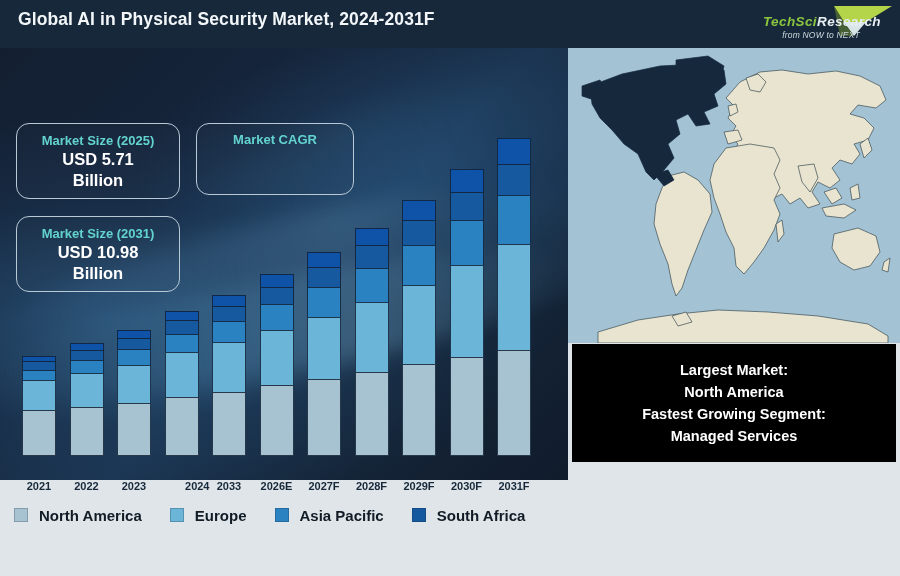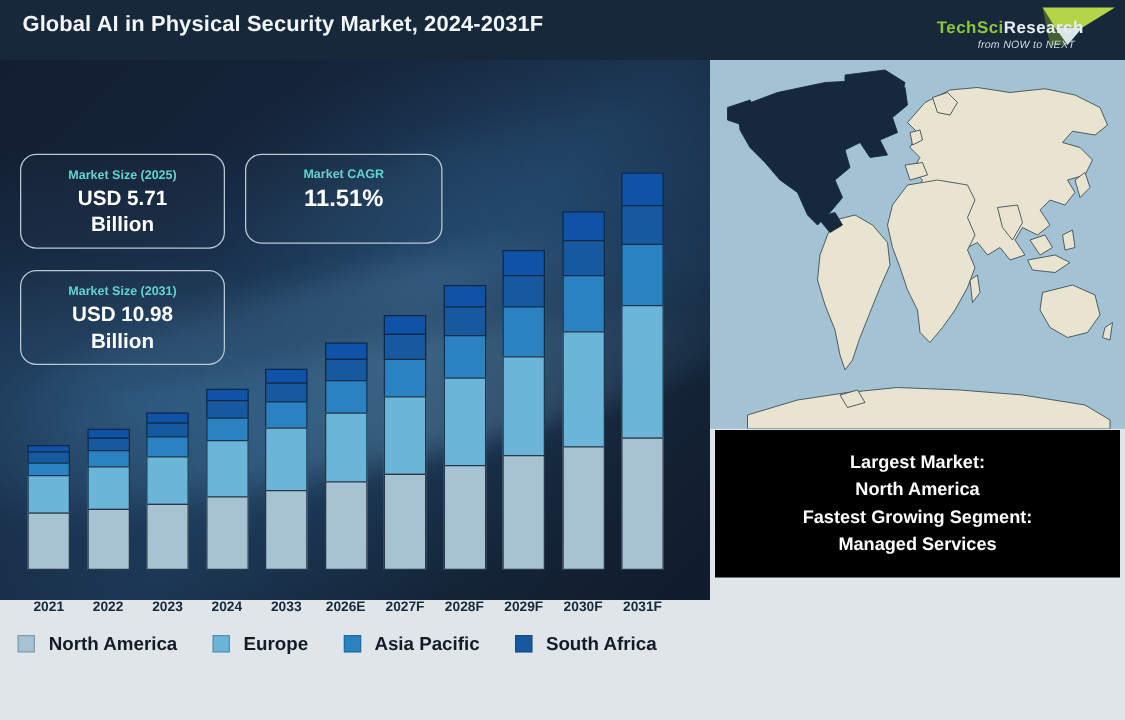--- a/index.html
+++ b/index.html
@@ -19,22 +19,22 @@
   }
   .header-title{
     position:absolute;left:18px;top:9px;
     font-size:17.5px;font-weight:bold;color:#f2f6f8;
     letter-spacing:.1px;white-space:nowrap;
   }
   .logo{
     position:absolute;right:6px;top:2px;width:178px;height:44px;
   }
   .logo-text{
-    position:absolute;right:27px;top:12px;
-    font-size:13.5px;font-weight:bold;
+    position:absolute;right:13px;top:12px;
+    font-size:13.5px;font-weight:bold;font-style:italic;
     letter-spacing:.4px;white-space:nowrap;text-align:center;
   }
   .logo-tech{color:#8cc63f;}
   .logo-res{color:#e8eef2;}
   .logo-tag{
     position:absolute;right:34px;top:28px;
     font-size:8.5px;font-style:italic;color:#cfd9e0;
     letter-spacing:.2px;white-space:nowrap;
   }
 
@@ -75,21 +75,21 @@
   
   .kpi{
     position:absolute;
     border:1.3px solid #b9c9d6;
     border-radius:13px;
     box-sizing:border-box;
     text-align:center;
     background:rgba(255,255,255,.015);
   }
   .kpi-label{
-    color:#63d3cf;font-weight:bold;font-size:10px;line-height:16px;
+    color:#63d3cf;font-weight:bold;font-size:13px;line-height:16px;
   }
   .kpi-value{
     color:#ffffff;font-weight:bold;font-size:16.5px;line-height:21px;
   }
   #kpi-size-2025{left:16px;top:75px;width:164px;height:76px;padding-top:9px;}
   #kpi-cagr{left:196px;top:75px;width:158px;height:72px;padding-top:8px;}
   #kpi-size-2031{left:16px;top:168px;width:164px;height:76px;padding-top:9px;}
   #kpi-cagr .kpi-value{font-size:19px;line-height:24px;}
 
   
@@ -187,21 +187,20 @@
     <div class="swoosh sw3"></div>
 
     <div class="kpi" id="kpi-size-2025">
       <div class="kpi-label">Market Size (2025)</div>
       <div class="kpi-value">USD 5.71</div>
       <div class="kpi-value">Billion</div>
     </div>
 
     <div class="kpi" id="kpi-cagr">
       <div class="kpi-label">Market CAGR</div>
-      <div class="kpi-value">11.51%</div>
     </div>
 
     <div class="kpi" id="kpi-size-2031">
       <div class="kpi-label">Market Size (2031)</div>
       <div class="kpi-value">USD 10.98</div>
       <div class="kpi-value">Billion</div>
     </div>
 
     <div class="plot" id="plot-area">
         <div class="bar" style="left: 22px; width: 34px;">
@@ -281,21 +280,21 @@
           <div class="seg" style="height: 32.2px; background: rgb(23, 89, 159);"></div>
           <div class="seg" style="height: 26.6px; background: rgb(14, 83, 168);"></div>
         </div>
       </div>
   </div>
 
   <div class="axis" id="x-axis">
       <div class="tick" style="left: 11px;">2021</div>
       <div class="tick" style="left: 58.5px;">2022</div>
       <div class="tick" style="left: 106px;">2023</div>
-      <div class="tick" style="left: 153.5px;">2024</div>
+      <div class="tick" style="left: 153.5px; text-align: right;">2024</div>
       <div class="tick" style="left: 201px;">2033</div>
       <div class="tick" style="left: 248.5px;">2026E</div>
       <div class="tick" style="left: 296px;">2027F</div>
       <div class="tick" style="left: 343.5px;">2028F</div>
       <div class="tick" style="left: 391px;">2029F</div>
       <div class="tick" style="left: 438.5px;">2030F</div>
       <div class="tick" style="left: 486px;">2031F</div>
     </div>
 
   <div class="map-panel">

